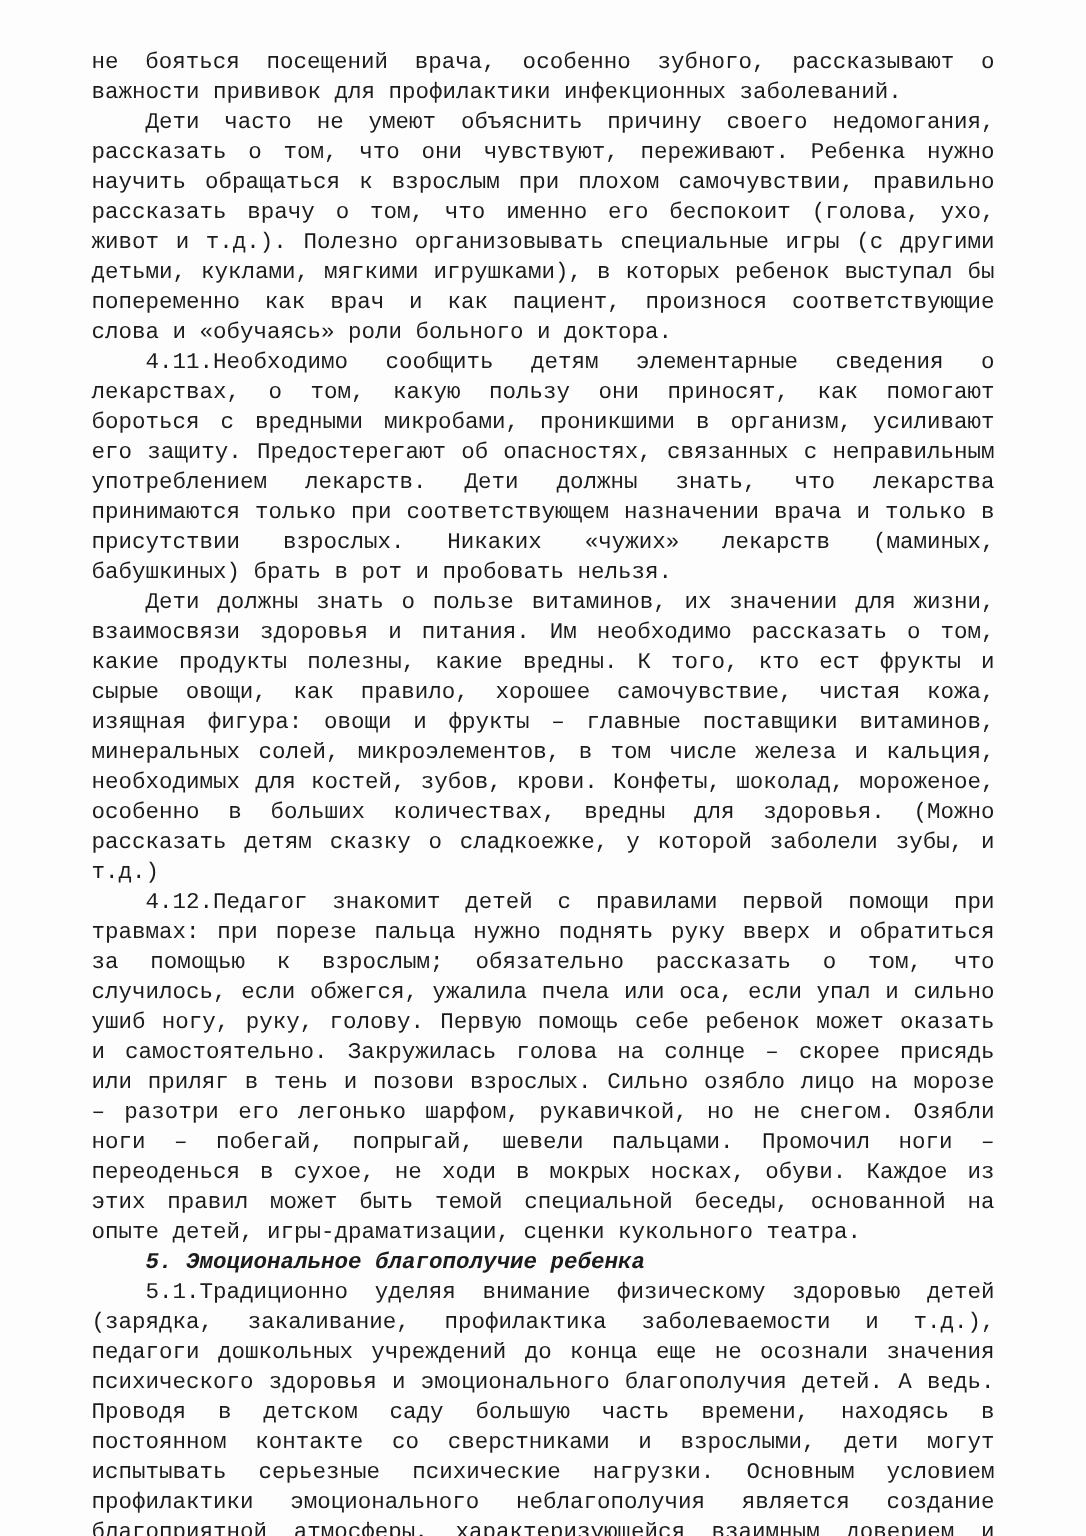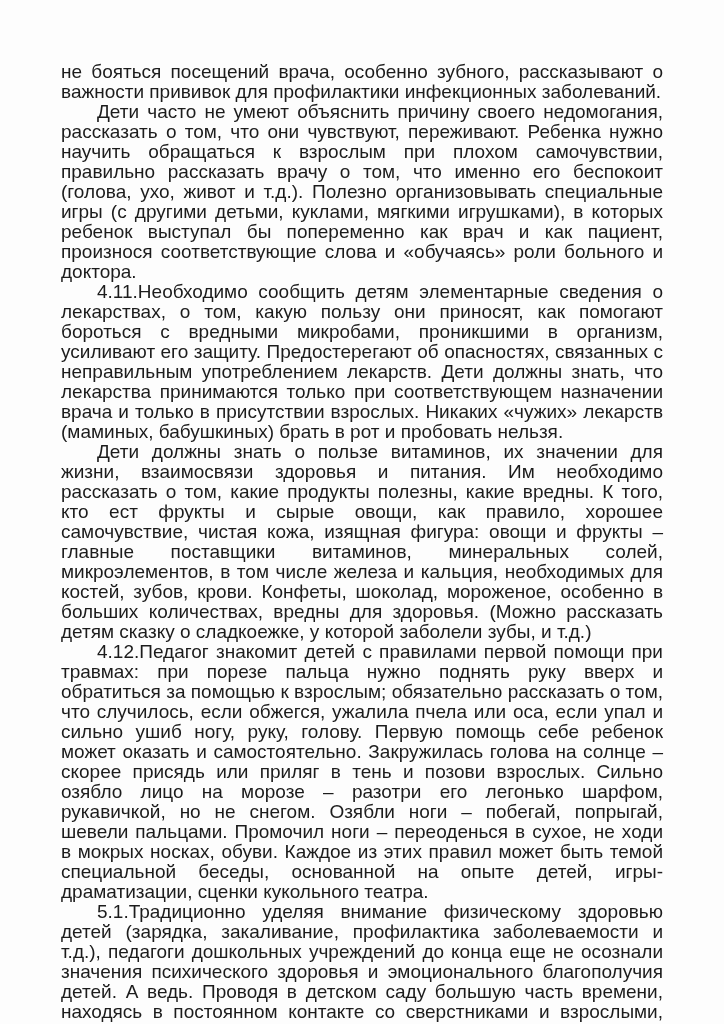--- a/index.html
+++ b/index.html
@@ -7,23 +7,23 @@
     padding: 0;
     background: #e8e8e8;
   }
   .page {
     position: relative;
     width: 724px;
     height: 1024px;
     margin: 0 auto;
     background: #fdfdfd;
     box-sizing: border-box;
-    padding: 62px 61px 0 61px;
-    font-family: Liberation Sans, sans-serif;
-    font-size: 19px;
+    padding: 32px 61px 0 61px;
+    font-family: Liberation Mono, monospace;
+    font-size: 15px;
     line-height: 20px;
     color: #1c1c1c;
     overflow: hidden;
   }
   .page p {
     margin: 0;
     text-align: justify;
   }
   .p-continuation {
     text-indent: 0;
@@ -40,14 +40,15 @@
 </style>
 </head>
 <body>
 
 <div class="page">
   <p class="p-continuation">не бояться посещений врача, особенно зубного, рассказывают о важности прививок для профилактики инфекционных заболеваний.</p>
   <p class="p-body">Дети часто не умеют объяснить причину своего недомогания, рассказать о том, что они чувствуют, переживают. Ребенка нужно научить обращаться к взрослым при плохом самочувствии, правильно рассказать врачу о том, что именно его беспокоит (голова, ухо, живот и т.д.). Полезно организовывать специальные игры (с другими детьми, куклами, мягкими игрушками), в которых ребенок выступал бы попеременно как врач и как пациент, произнося соответствующие слова и «обучаясь» роли больного и доктора.</p>
   <p class="p-body">4.11.Необходимо сообщить детям элементарные сведения о лекарствах, о том, какую пользу они приносят, как помогают бороться с вредными микробами, проникшими в организм, усиливают его защиту. Предостерегают об опасностях, связанных с неправильным употреблением лекарств. Дети должны знать, что лекарства принимаются только при соответствующем назначении врача и только в присутствии взрослых. Никаких «чужих» лекарств (маминых, бабушкиных) брать в рот и пробовать нельзя.</p>
   <p class="p-body">Дети должны знать о пользе витаминов, их значении для жизни, взаимосвязи здоровья и питания. Им необходимо рассказать о том, какие продукты полезны, какие вредны. К того, кто ест фрукты и сырые овощи, как правило, хорошее самочувствие, чистая кожа, изящная фигура: овощи и фрукты – главные поставщики витаминов, минеральных солей, микроэлементов, в том числе железа и кальция, необходимых для костей, зубов, крови. Конфеты, шоколад, мороженое, особенно в больших количествах, вредны для здоровья. (Можно рассказать детям сказку о сладкоежке, у которой заболели зубы, и т.д.)</p>
   <p class="p-body">4.12.Педагог знакомит детей с правилами первой помощи при травмах: при порезе пальца нужно поднять руку вверх и обратиться за помощью к взрослым; обязательно рассказать о том, что случилось, если обжегся, ужалила пчела или оса, если упал и сильно ушиб ногу, руку, голову. Первую помощь себе ребенок может оказать и самостоятельно. Закружилась голова на солнце – скорее присядь или приляг в тень и позови взрослых. Сильно озябло лицо на морозе – разотри его легонько шарфом, рукавичкой, но не снегом. Озябли ноги – побегай, попрыгай, шевели пальцами. Промочил ноги – переоденься в сухое, не ходи в мокрых носках, обуви. Каждое из этих правил может быть темой специальной беседы, основанной на опыте детей, игры-драматизации, сценки кукольного театра.</p>
+  <p class="p-heading">5. Эмоциональное благополучие ребенка</p>
   <p class="p-body">5.1.Традиционно уделяя внимание физическому здоровью детей (зарядка, закаливание, профилактика заболеваемости и т.д.), педагоги дошкольных учреждений до конца еще не осознали значения психического здоровья и эмоционального благополучия детей. А ведь. Проводя в детском саду большую часть времени, находясь в постоянном контакте со сверстниками и взрослыми, дети могут испытывать серьезные психические нагрузки. Основным условием профилактики эмоционального неблагополучия является создание благоприятной атмосферы, характеризующейся взаимным доверием и уважением, открытым и благожелательным общением.</p>
 </div>
 
 </body></html>

